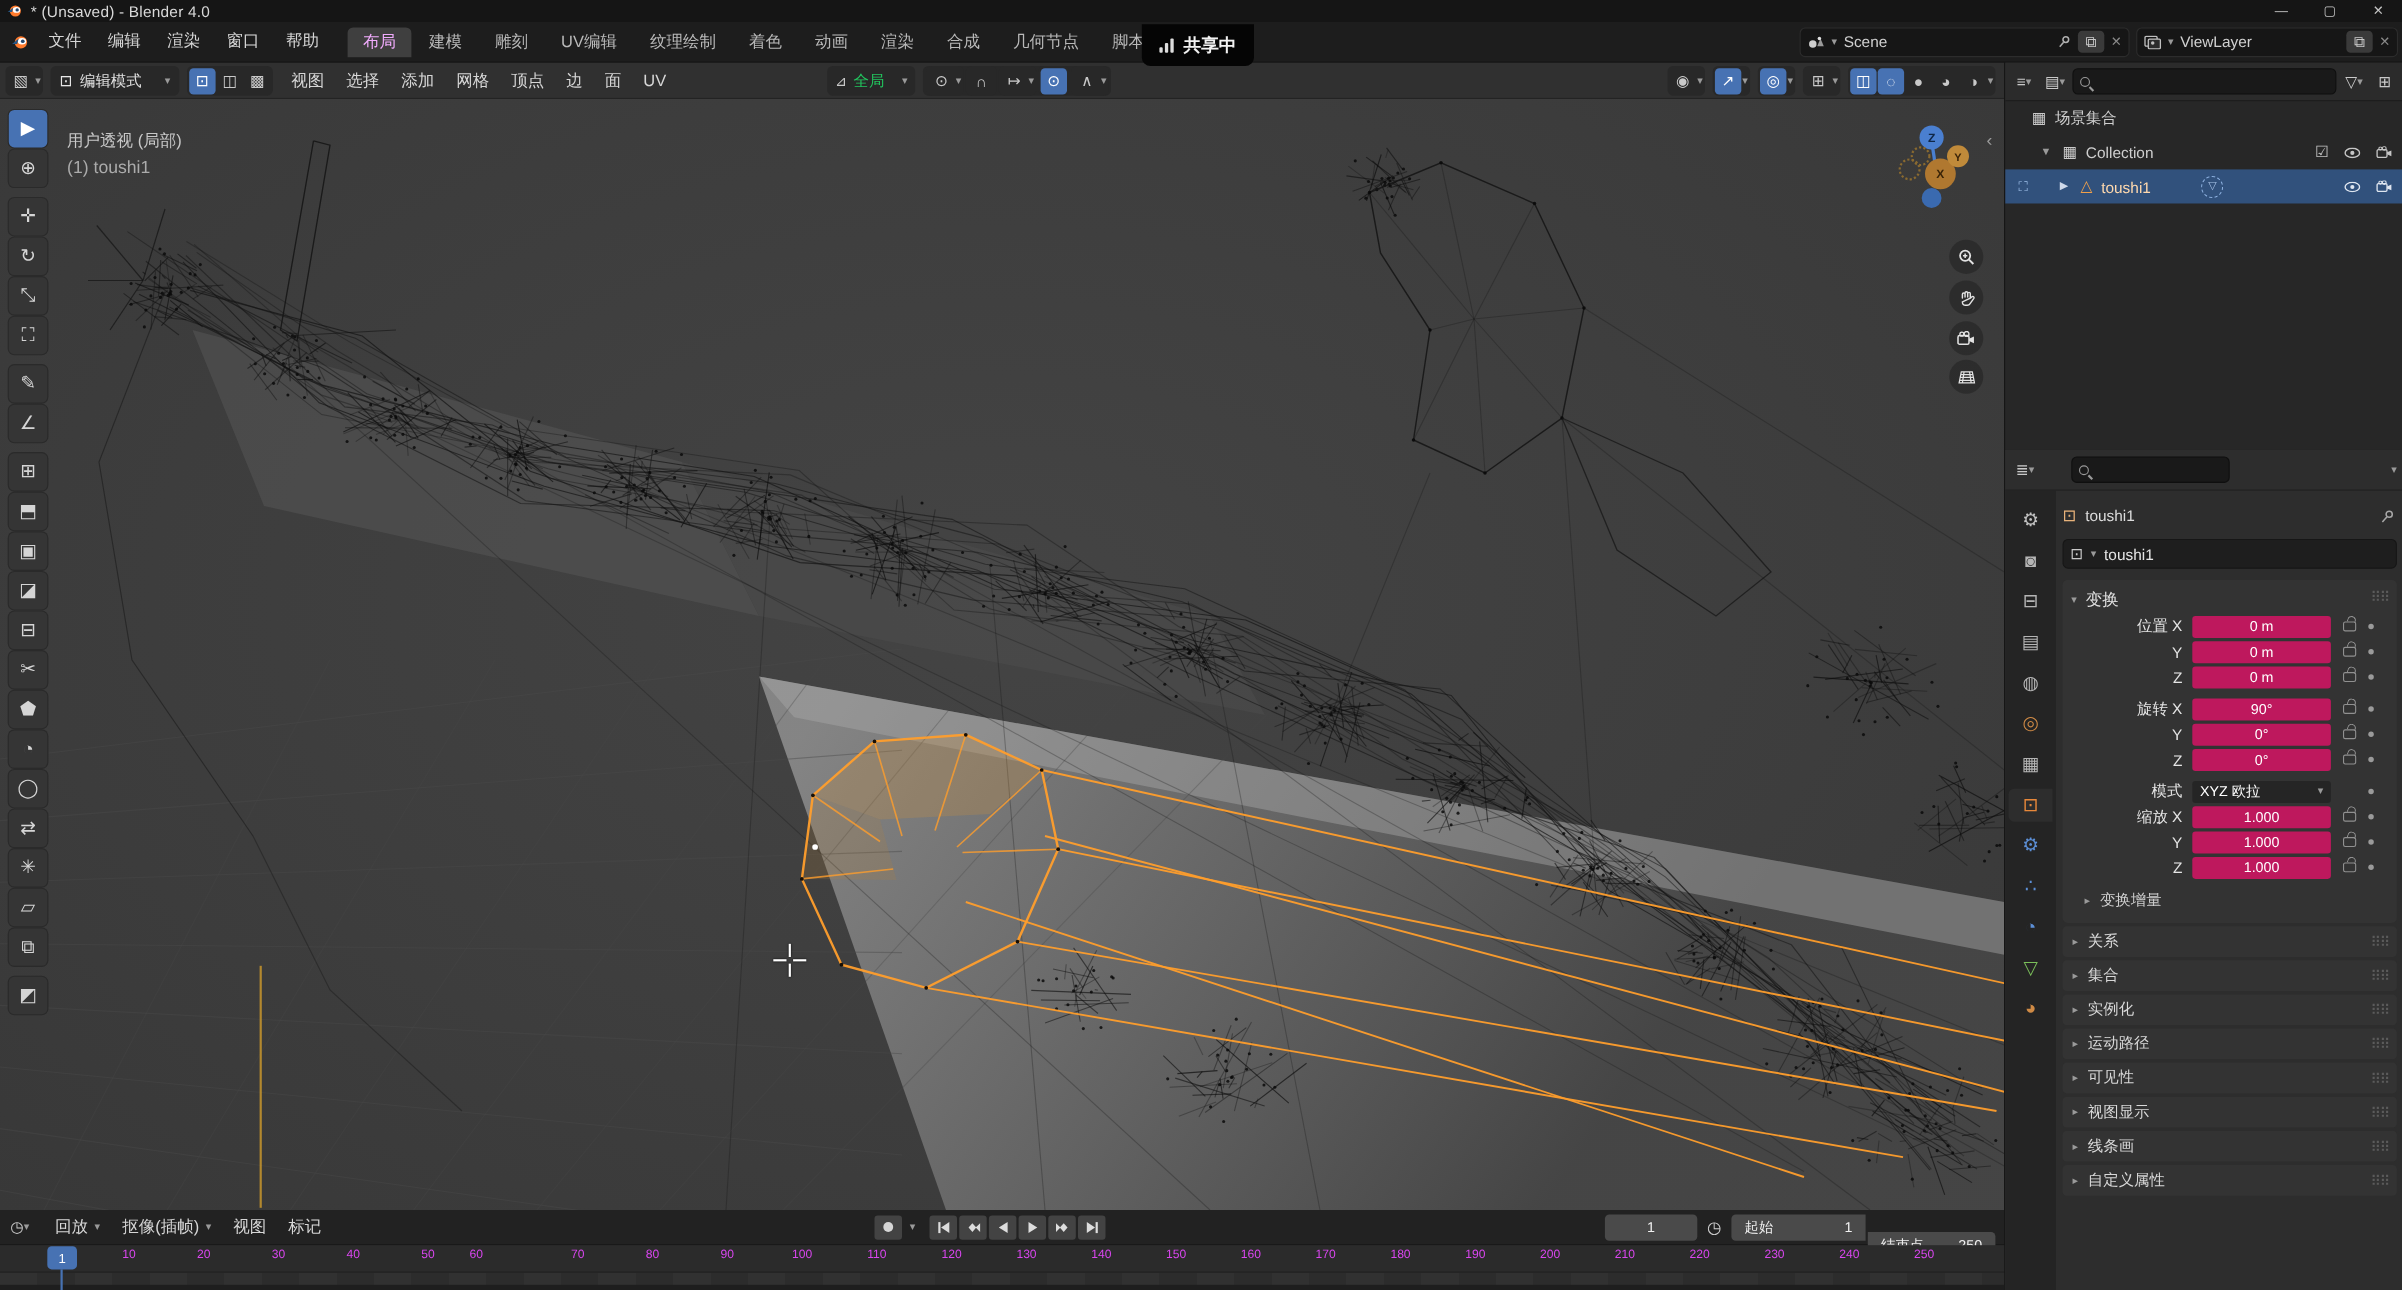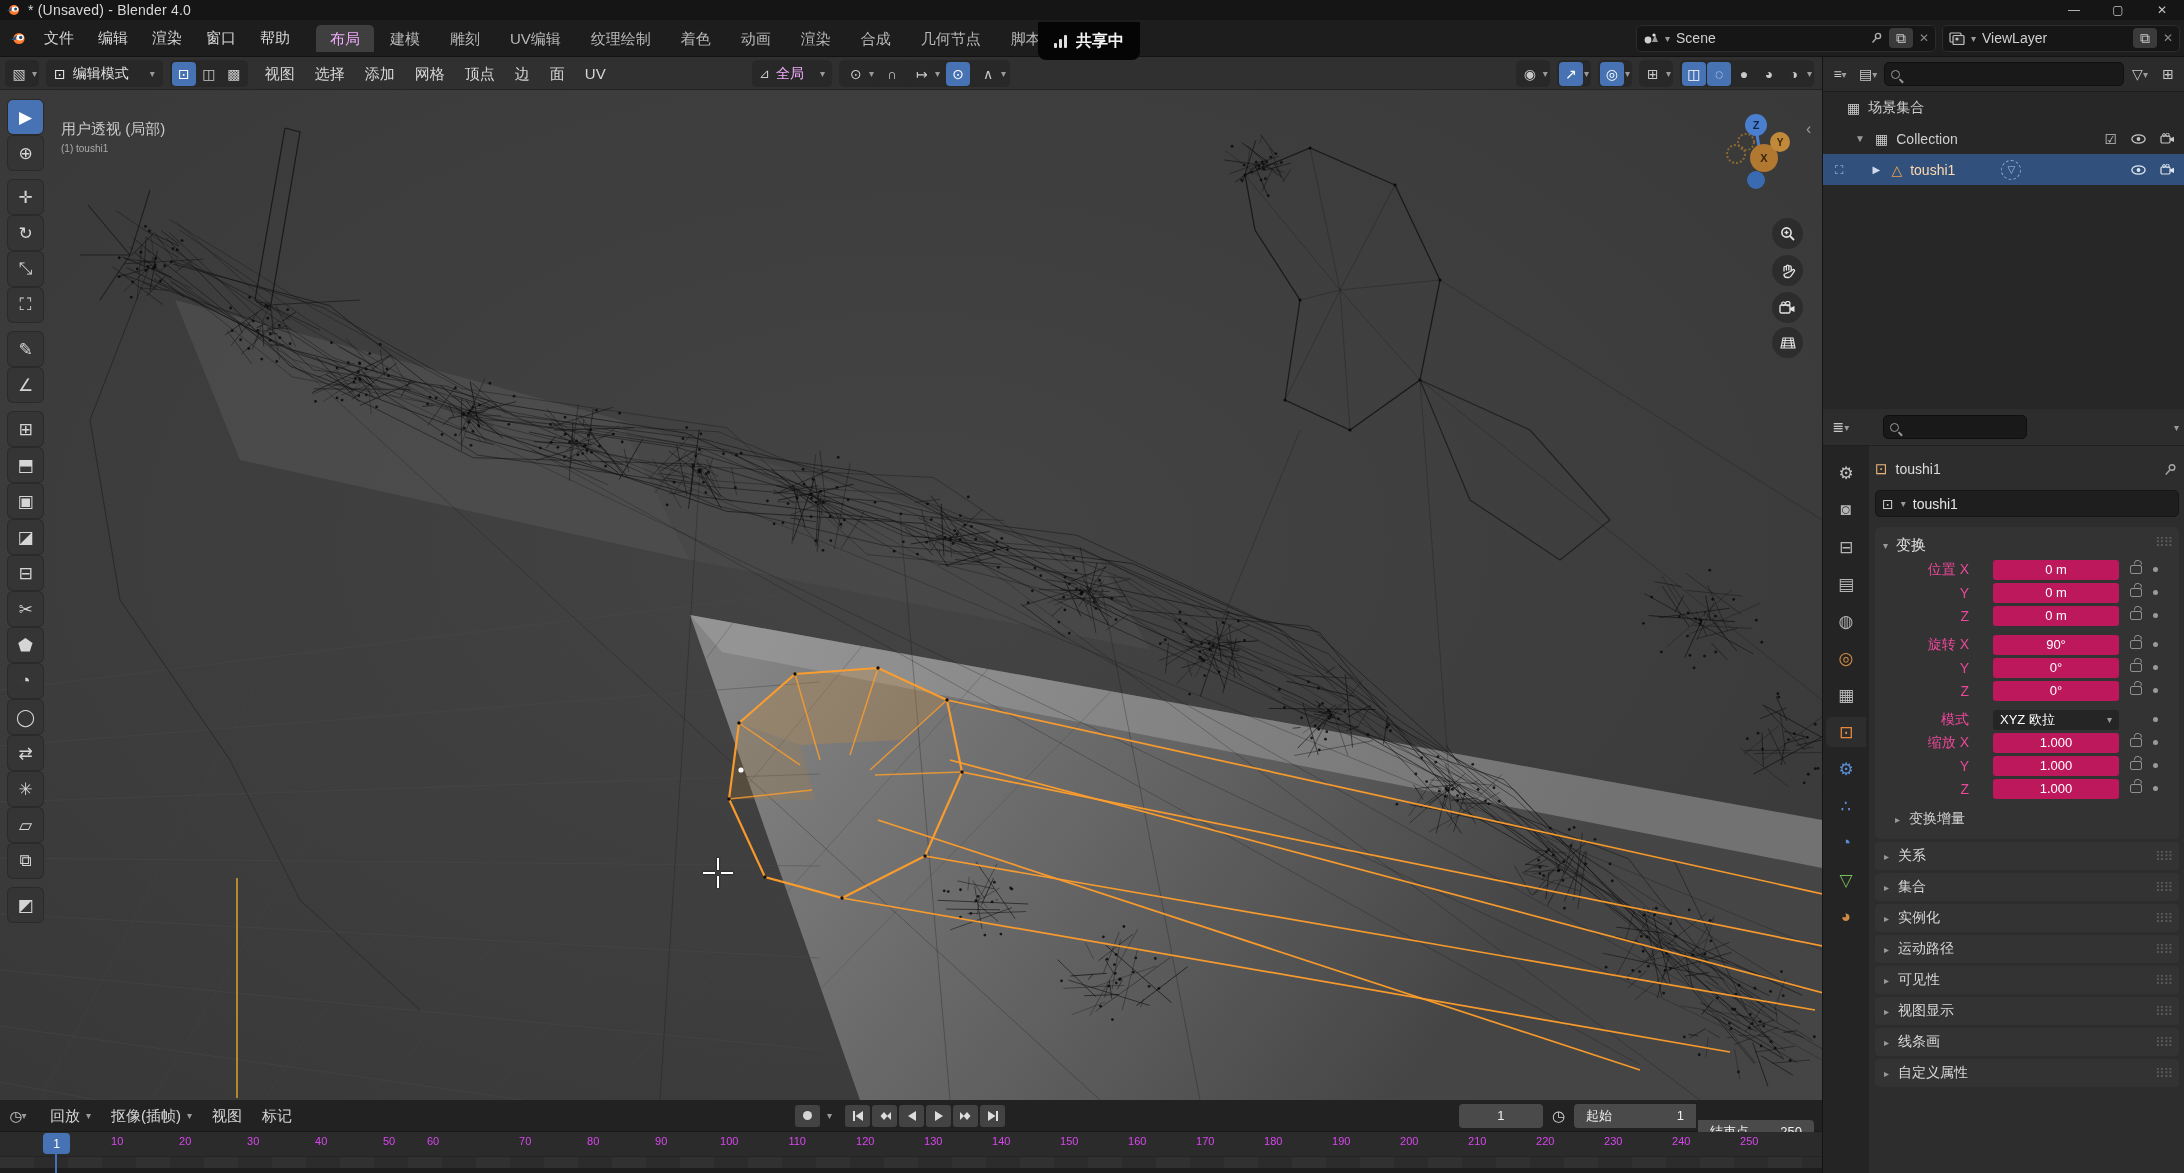--- a/index.html
+++ b/index.html
@@ -27,21 +27,21 @@
   #vph{left:0;top:57px;width:1822px;height:33px;background:#303030;border-bottom:1px solid #232323;}
   .grp{display:flex;align-items:center;background:#282828;border-radius:5px;height:27px;padding:0 2px;gap:1px;}
   .ibtn{height:24px;min-width:24px;padding:0 3px;border-radius:4px;display:flex;align-items:center;justify-content:center;color:#c9c9c9;font-size:14px;}
   .ibtn.on{background:#4772b3;color:#fff;}
   .vmenu{padding:0 10px;height:26px;line-height:26px;font-size:15px;color:#d6d6d6;border-radius:4px;}
   .modebtn{display:flex;align-items:center;gap:7px;background:#282828;border-radius:5px;height:27px;padding:0 8px;font-size:14px;color:#e0e0e0;}
   
   #viewport{left:0;top:90px;width:1822px;height:1010px;background:radial-gradient(ellipse at 50% 45%,#444 0%,#3d3d3d 60%,#383838 100%);overflow:hidden;}
   #vp-label{left:61px;top:28px;line-height:1.5;pointer-events:none;}
   #vp-label .l1{font-size:15px;color:#c8c8c8;}
-  #vp-label .l2{font-size:10px;color:#ababab;}
+  #vp-label .l2{font-size:16px;color:#ababab;}
   
   #toolcol{left:8px;top:10px;display:flex;flex-direction:column;gap:2px;}
   .tool-btn{width:35px;height:34px;background:#353535;border-radius:5px;display:flex;align-items:center;justify-content:center;color:#d5d5d5;font-size:17px;box-shadow:0 0 0 1px #2a2a2a;}
   .tool-btn.on{background:#4772b3;color:#fff;}
   .tgap{height:6px;}
   
   .navbtn{width:31px;height:31px;border-radius:50%;background:rgba(40,40,40,.75);display:flex;align-items:center;justify-content:center;}
   
   #rightpanel{left:1822px;top:57px;width:362px;height:1116px;background:#242424;border-left:1px solid #141414;}
   
@@ -60,21 +60,21 @@
   #ptabs{position:absolute;left:0;top:37px;width:46px;height:727px;background:#242424;display:flex;flex-direction:column;align-items:center;padding-top:12px;gap:7px;}
   .ptab{width:40px;height:30px;display:flex;align-items:center;justify-content:center;font-size:17px;border-radius:5px 0 0 5px;color:#b5b5b5;}
   .ptab.on{background:#2d2d2d;}
   #pcontent{position:absolute;left:46px;top:37px;width:316px;height:727px;padding:8px 6px 0 6px;overflow:hidden;}
   .crumb{display:flex;align-items:center;gap:8px;height:30px;font-size:14px;color:#dcdcdc;position:relative;}
   .namefield{display:flex;align-items:center;background:#1e1e1e;border:1px solid #161616;border-radius:5px;height:27px;margin:6px 0 10px 0;padding:0 6px;gap:7px;font-size:14px;color:#e6e6e6;}
   .panel{background:#333;border-radius:5px;padding:6px 8px 8px 8px;position:relative;margin-bottom:3px;}
   .panel .ph{display:flex;align-items:center;gap:8px;font-size:15px;color:#e3e3e3;height:24px;}
   .dots{position:absolute;right:7px;top:8px;color:#5b5b5b;font-size:13px;letter-spacing:-1px;}
   .trow{display:flex;align-items:center;height:21px;margin-top:2px;}
-  .trow .lbl{width:110px;text-align:right;font-size:14px;color:#ec4899;padding-right:24px;flex:none;}
+  .trow .lbl{width:110px;text-align:right;font-size:14px;color:#e5e5e5;padding-right:9px;flex:none;}
   .trow .val{width:126px;height:20px;background:#be185d;border-radius:3px;color:#fff;font-size:13px;display:flex;align-items:center;justify-content:center;flex:none;}
   .trow .val.dd{background:#252525;justify-content:space-between;padding:0 7px;}
   .lock{width:12px;height:9px;border:1.5px solid #909090;border-radius:2px;position:relative;margin-left:11px;flex:none;}
   .lock:before{content:"";position:absolute;width:6px;height:5px;border:1.5px solid #909090;border-bottom:none;border-radius:4px 4px 0 0;left:3px;top:-6px;transform:rotate(14deg);}
   .adot{width:5px;height:5px;border-radius:50%;background:#9a9a9a;margin-left:11px;flex:none;}
   .sect{background:#333;border-radius:4px;height:28px;display:flex;align-items:center;gap:9px;padding:0 9px;margin-bottom:3px;font-size:14px;color:#d8d8d8;position:relative;}
   .subrow{display:flex;align-items:center;gap:9px;height:24px;margin:8px 0 0 12px;font-size:14px;color:#d0d0d0;}
   
   #timeline{left:0;top:1100px;width:1822px;height:73px;background:#222;}
   #tl-hdr{position:absolute;left:0;top:0;width:1822px;height:32px;display:flex;align-items:center;border-bottom:1px solid #191919;}
@@ -199,21 +199,21 @@
           <span class="vmenu">网格</span>
           <span class="vmenu">顶点</span>
           <span class="vmenu">边</span>
           <span class="vmenu">面</span>
           <span class="vmenu">UV</span>
         </span>
     </div>
     <div class="row abs" style="left:752px;top:3px;gap:7px;">
       <span class="grp" style="padding:0 7px;gap:6px;">
         <span style="font-size:13px;color:#c9c9c9;">⊿</span>
-        <span style="font-size:14px;color:#f0abfc;">全局</span>
+        <span style="font-size:14px;color:#22c55e;">全局</span>
         <span class="caret" style="margin-left:10px;">▾</span>
       </span>
       <span class="grp" id="snapgrp">
           <span></span>
           <span class="grp">
             <span class="ibtn">⊙</span>
             <span class="caret">▾</span>
           </span>
           <span></span>
           <span class="grp">

